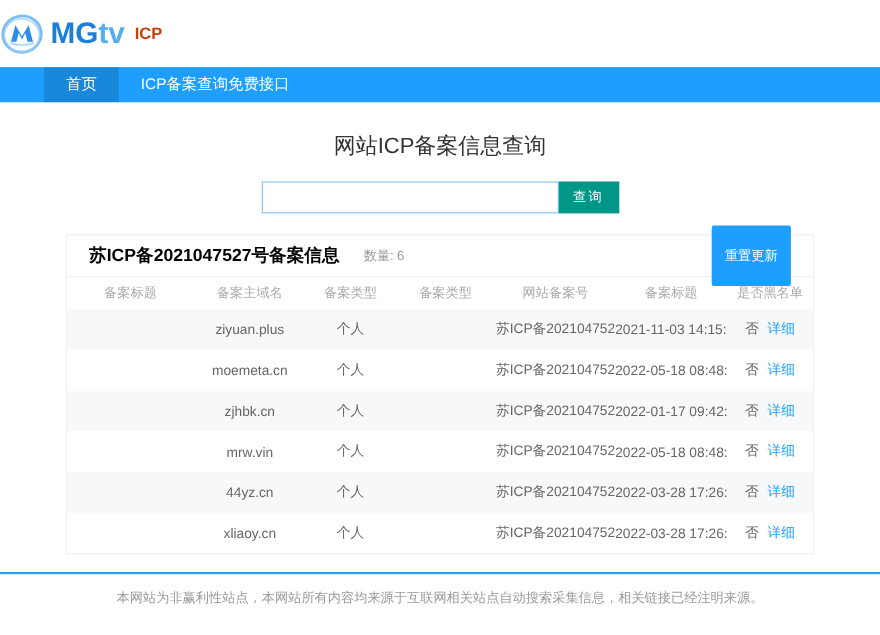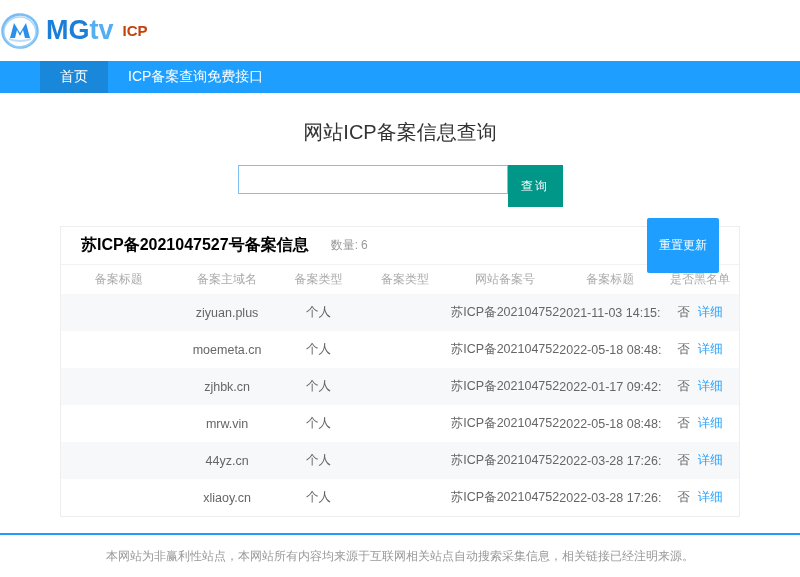--- a/index.html
+++ b/index.html
@@ -34,21 +34,21 @@
   .nav-item.active { background:rgba(0,0,0,.14); }
 
   
   .main-title { text-align:center; font-size:20px; font-weight:500; color:#333; margin-top:26px; }
   .search-row { display:flex; justify-content:center; margin-top:19px; }
   .search-input {
     width:270px; height:29px; border:1px solid #7fc0f2; outline:none;
     padding:0 8px; font-size:13px; color:#333;
   }
   .search-btn {
-    width:55px; height:42px; background:#009688; color:#fff; border:0; font-size:12px;
+    width:55px; height:29px; background:#009688; color:#fff; border:0; font-size:12px;
     cursor:pointer; letter-spacing:2px;
   }
 
   
   .panel {
     margin:19px 60px 0 60px; width:680px; border:1px solid #eee; background:#fff;
   }
   .panel-head {
     height:38px; display:flex; align-items:center; padding:0 20px;
     border-bottom:1px solid #f2f2f2;

